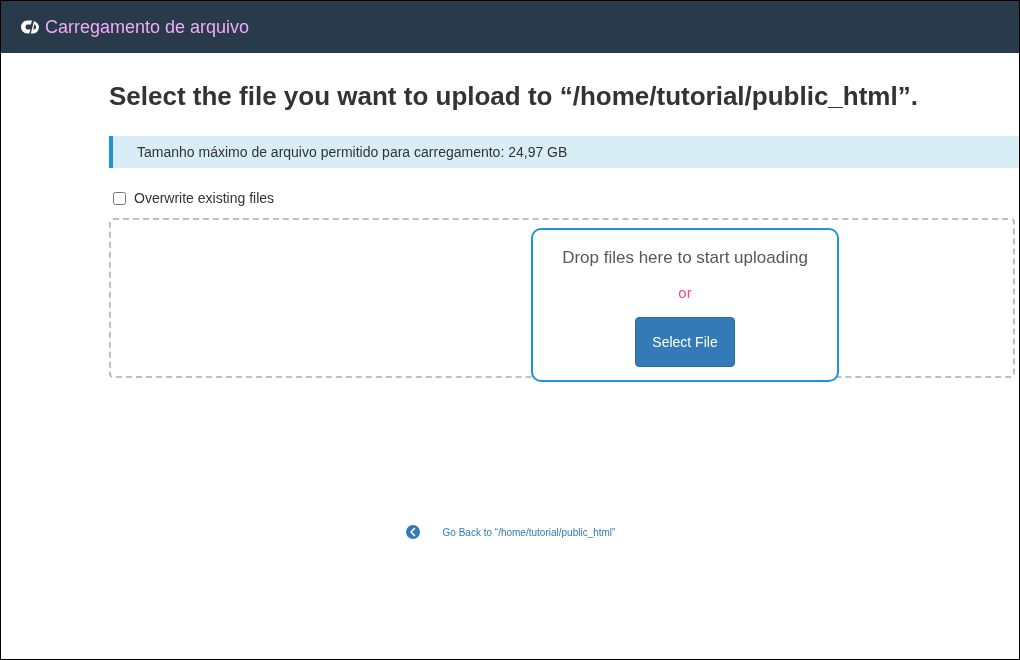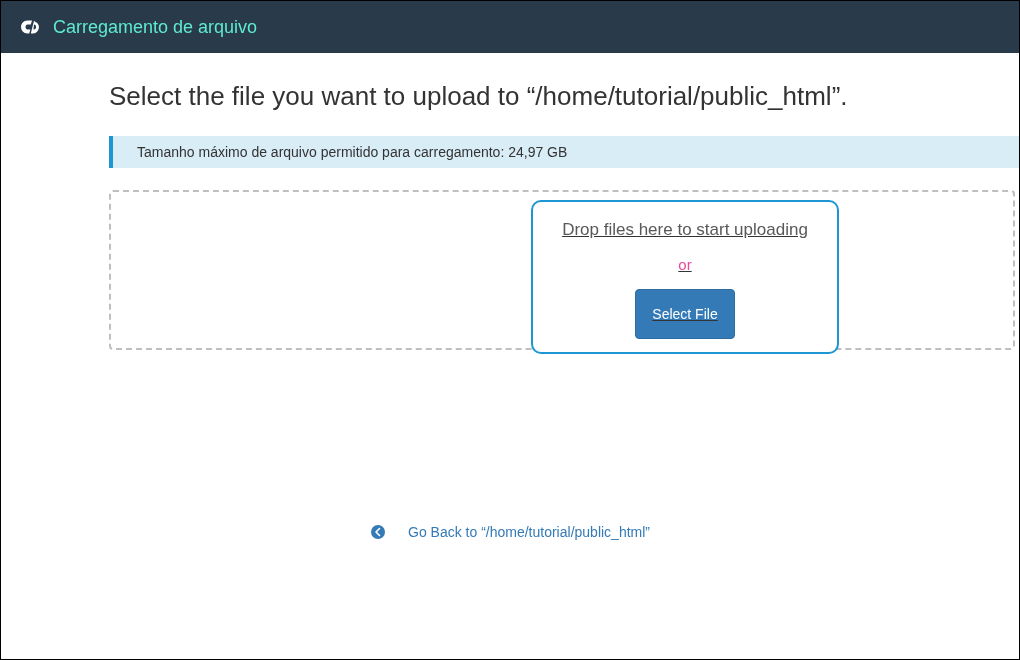--- a/index.html
+++ b/index.html
@@ -1,46 +1,46 @@
 <!DOCTYPE html>
 <html><head>
 <meta charset="utf-8">
 <style>
   * { box-sizing: border-box; margin: 0; padding: 0; }
   html, body { width: 1020px; height: 660px; font-family: "Helvetica Neue", Arial, sans-serif; color: #333; overflow: hidden; }
   body { border: 1px solid #000; background: #fff; }
 
   .header {
     background: #293a4a;
-    color: #5eead4;
+    color: #f0abfc;
     height: 52px;
     display: flex;
     align-items: center;
     padding: 0 16px;
-    gap: 10px;
+    gap: 2px;
   }
   .logo {
     width: 26px;
     height: 26px;
     display: inline-flex;
     align-items: center;
     justify-content: center;
   }
   .logo svg { width: 26px; height: 26px; }
   .header-title {
     font-size: 18px;
     font-weight: 400;
   }
 
   .main {
     padding: 28px 0 0 108px;
   }
   .page-title {
     font-size: 26px;
-    font-weight: 400;
+    font-weight: 700;
     color: #333;
     margin-bottom: 24px;
   }
 
   .info-banner {
     background: #d9edf7;
     border-left: 4px solid #1d96d3;
     padding: 8px 24px;
     font-size: 14px;
     color: #333;
@@ -75,21 +75,20 @@
     top: 8px;
     border: 2px solid #1d96d3;
     border-radius: 10px;
     width: 308px;
     height: 154px;
     display: flex;
     flex-direction: column;
     align-items: center;
     padding-top: 18px;
     background: #fff;
-    text-decoration: underline;
   }
   .drop-instruction {
     font-size: 17px;
     color: #585858;
     margin-bottom: 16px;
   }
   .or {
     font-size: 15px;
     color: #ec4899;
     margin-bottom: 16px;
@@ -107,21 +106,21 @@
   .goback {
     position: absolute;
     left: 0;
     right: 0;
     top: 524px;
     text-align: center;
   }
   .goback a {
     color: #337ab7;
     text-decoration: none;
-    font-size: 14px;
+    font-size: 10px;
     display: inline-flex;
     align-items: center;
     gap: 22px;
   }
   .back-icon {
     display: inline-flex;
     width: 16px;
     height: 16px;
   }
   .back-icon svg { width: 16px; height: 16px; }
@@ -137,20 +136,24 @@
     </svg>
   </span>
   <span class="header-title">Carregamento de arquivo</span>
 </div>
 
 <div class="main">
   <h1 class="page-title">Select the file you want to upload to “/home/tutorial/public_html”.</h1>
 
   <div class="info-banner">Tamanho máximo de arquivo permitido para carregamento: 24,97 GB</div>
 
+  <label class="overwrite-row">
+    <input type="checkbox" style="">
+    <span>Overwrite existing files</span>
+  </label>
 
   <div class="dropzone-outer">
     <div class="dropzone-inner">
       <div class="drop-instruction">Drop files here to start uploading</div>
       <div class="or">or</div>
       <button class="select-btn">Select File</button>
     </div>
   </div>
 </div>
 

